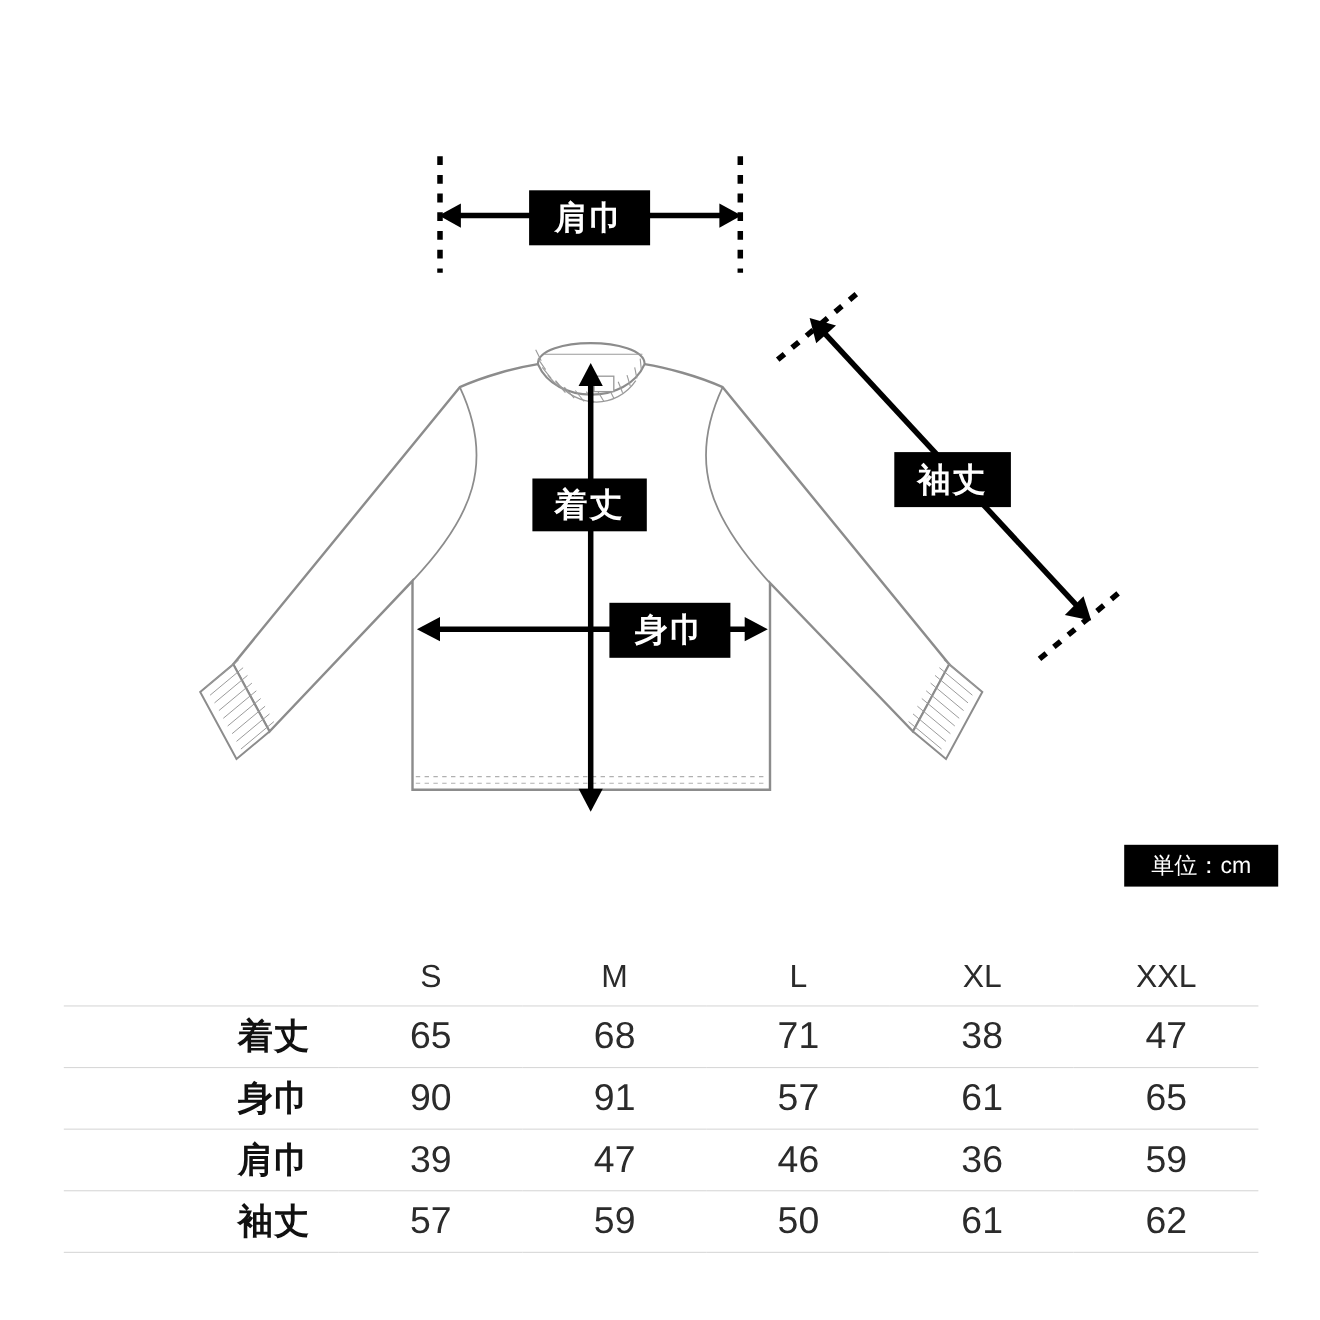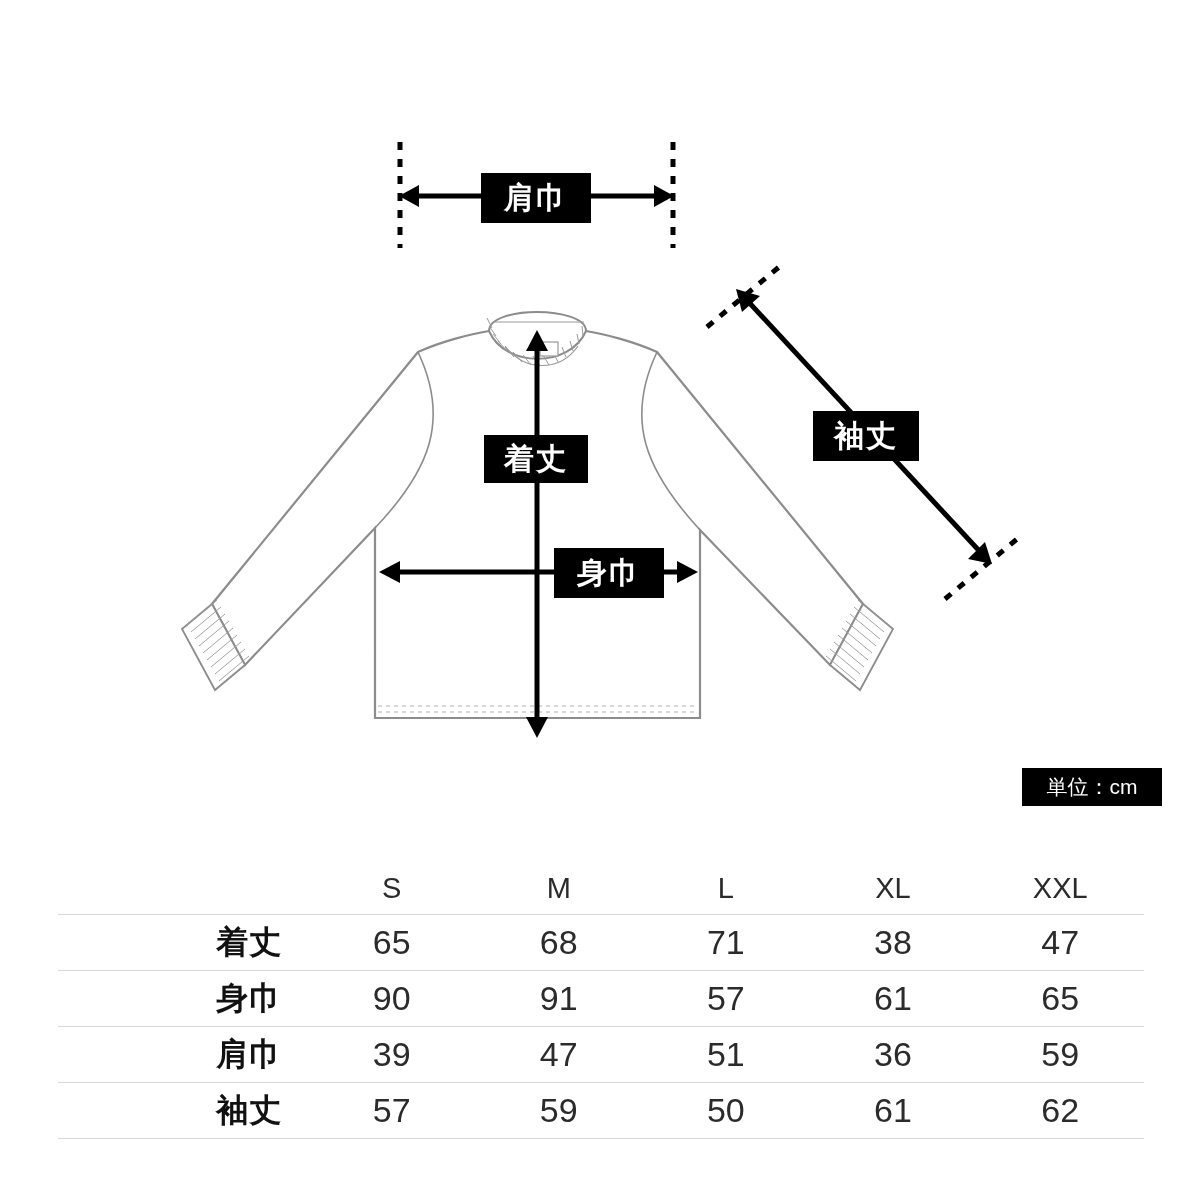--- a/index.html
+++ b/index.html
@@ -264,21 +264,21 @@
       <td>90</td>
       <td>91</td>
       <td>57</td>
       <td>61</td>
       <td>65</td>
     </tr>
     <tr>
       <th class="rowhead">肩巾</th>
       <td>39</td>
       <td>47</td>
-      <td>51</td>
+      <td>46</td>
       <td>36</td>
       <td>59</td>
     </tr>
     <tr>
       <th class="rowhead">袖丈</th>
       <td>57</td>
       <td>59</td>
       <td>50</td>
       <td>61</td>
       <td>62</td>

